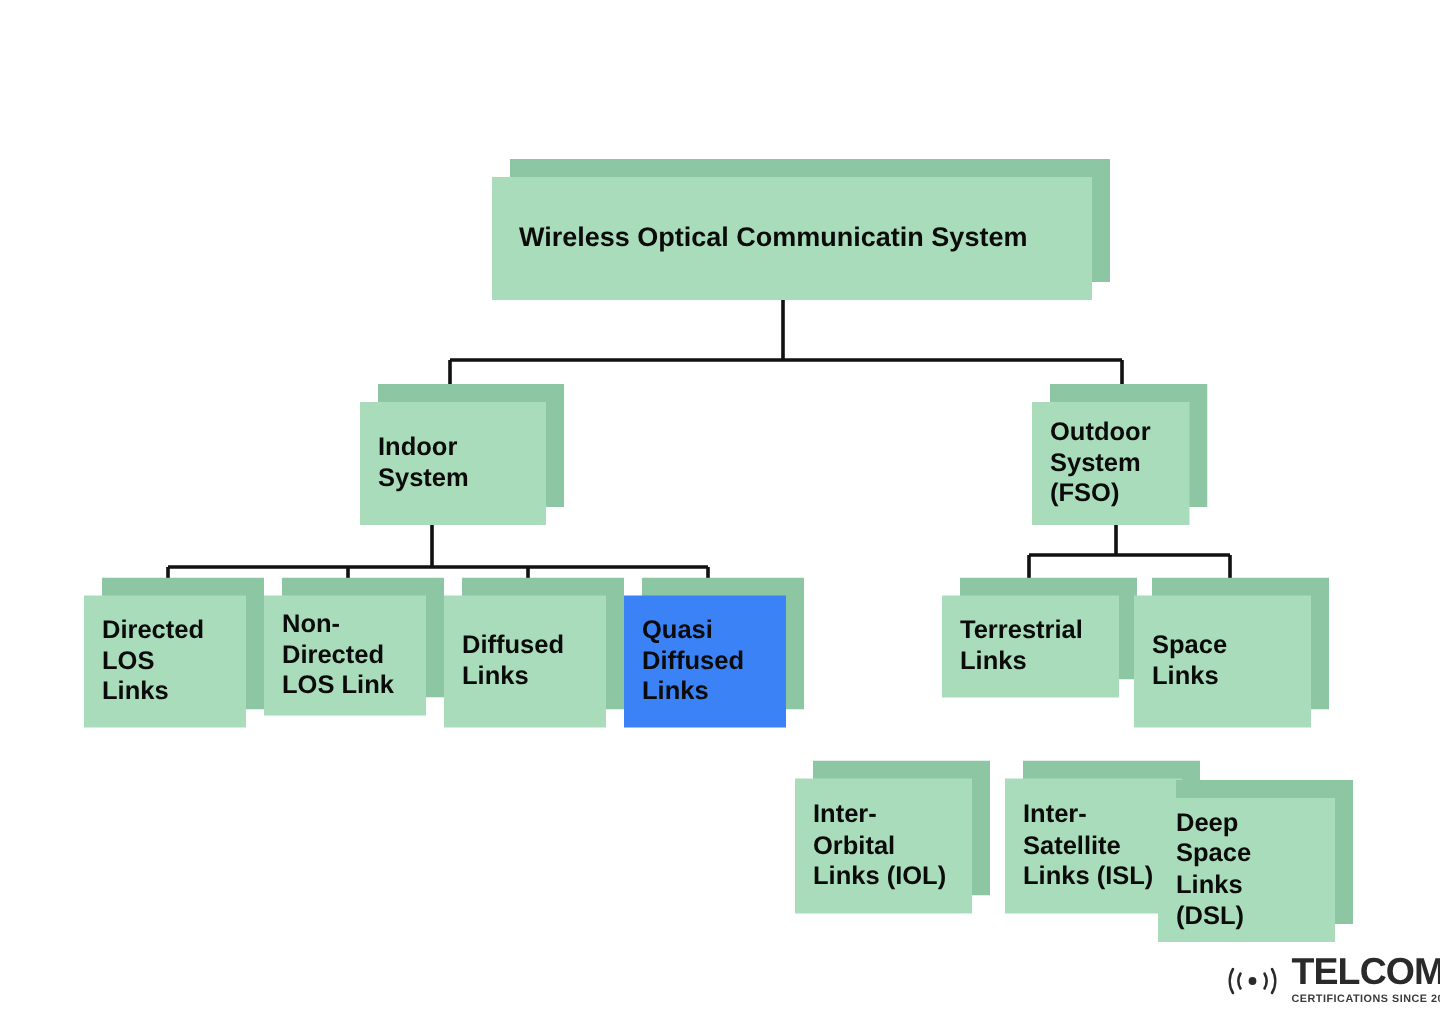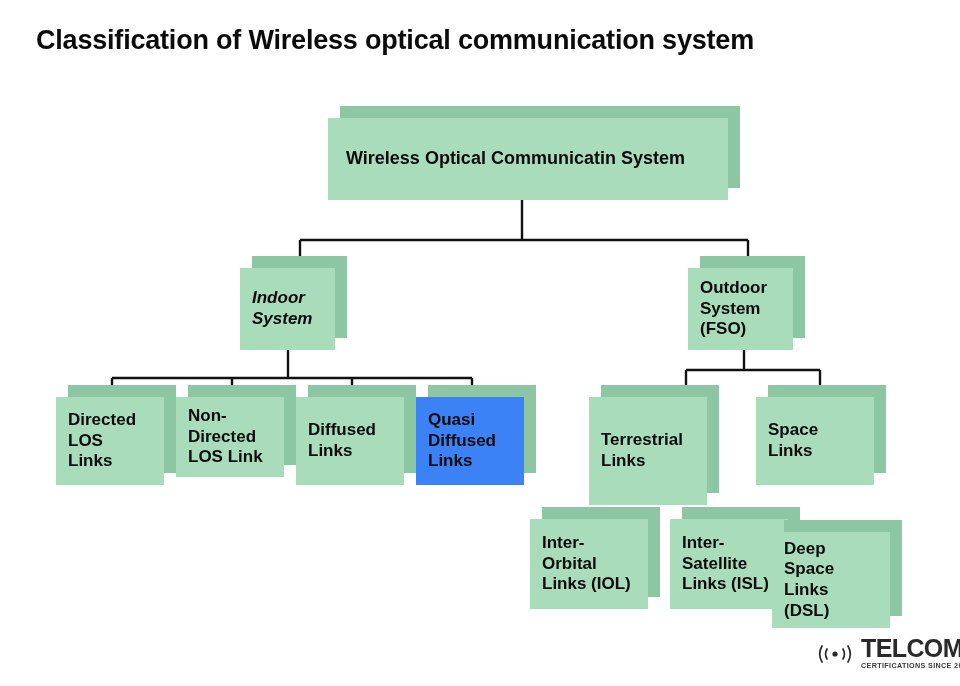--- a/index.html
+++ b/index.html
@@ -118,21 +118,20 @@
     letter-spacing: 0.35px;
     color: #3a3a3a;
     margin-top: 1px;
   }
 </style>
 </head>
 <body style="background: rgb(255, 255, 255);">
 
 <div id="diagram-root">
 
-  <div id="page-title">Classification of Wireless optical communication system</div>
 
   <svg id="connectors" viewBox="0 0 960 686" width="960" height="686">
     <g stroke="#111111" stroke-width="2.4" fill="none" stroke-linecap="butt">
 
       <path d="M 522 200 L 522 240"></path>
       <path d="M 300 240 L 748 240"></path>
       <path d="M 300 240 L 300 268"></path>
       <path d="M 748 240 L 748 268"></path>
 
       <path d="M 288 350 L 288 378"></path>
@@ -149,21 +148,21 @@
     </g>
   </svg>
 
   <div class="node root" style="left:328px; top:118px; width:400px; height:82px;">
     <div class="face-top" style="background: rgb(140, 198, 162);"></div>
     <div class="face-front" style="background: rgb(169, 220, 186);">
       <span class="node-label">Wireless Optical Communicatin System</span>
     </div>
   </div>
 
-  <div class="node" style="left:240px; top:268px; width:95px; height:82px;font-style:italic;">
+  <div class="node" style="left:240px; top:268px; width:124px; height:82px;">
     <div class="face-top" style="background: rgb(140, 198, 162);"></div>
     <div class="face-front" style="background: rgb(169, 220, 186);">
       <span class="node-label">Indoor
 System</span>
     </div>
   </div>
 
   <div class="node" style="left:688px; top:268px; width:105px; height:82px;">
     <div class="face-top" style="background: rgb(140, 198, 162);"></div>
     <div class="face-front" style="background: rgb(169, 220, 186);">
@@ -200,21 +199,21 @@
 
   <div class="node" style="left:416px; top:397px; width:108px; height:88px;">
     <div class="face-top" style="background: rgb(140, 198, 162);"></div>
     <div class="face-front" style="background: #3b82f6;">
       <span class="node-label">Quasi
 Diffused
 Links</span>
     </div>
   </div>
 
-  <div class="node" style="left:589px; top:397px; width:118px; height:108px;">
+  <div class="node" style="left:628px; top:397px; width:118px; height:68px;">
     <div class="face-top" style="background: rgb(140, 198, 162);"></div>
     <div class="face-front" style="background: rgb(169, 220, 186);">
       <span class="node-label">Terrestrial
 Links</span>
     </div>
   </div>
 
   <div class="node" style="left:756px; top:397px; width:118px; height:88px;">
     <div class="face-top" style="background: rgb(140, 198, 162);"></div>
     <div class="face-front" style="background: rgb(169, 220, 186);">

